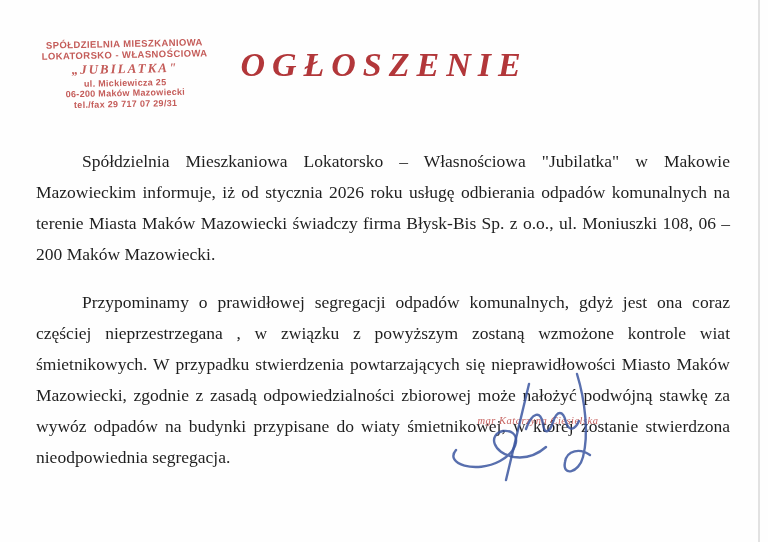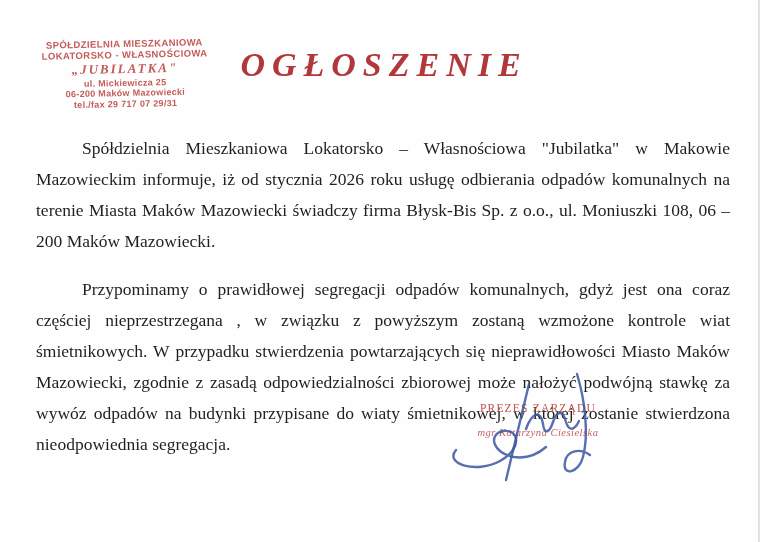--- a/index.html
+++ b/index.html
@@ -42,21 +42,21 @@
     font-style:italic;
   }
   
   .body-text{
     position:absolute;left:36px;right:38px;top:133px;
     color:#1f1f1f;
     font-size:17.5px;
     line-height:31px;
   }
   .body-text p{
-    margin:0 0 17px 0;
+    margin:13px 0 17px 0;
     text-align:justify;
     text-indent:46px;
   }
   
   .sig-block{
     position:absolute;left:452px;top:402px;width:172px;
     text-align:center;
     color:#c0504d;
   }
   .sig-role{
@@ -100,21 +100,20 @@
   </div>
 
   <div class="title">OGŁOSZENIE</div>
 
   <div class="body-text">
     <p>Spółdzielnia Mieszkaniowa Lokatorsko – Własnościowa "Jubilatka" w Makowie Mazowieckim informuje, iż od stycznia 2026 roku usługę odbierania odpadów komunalnych na terenie Miasta Maków Mazowiecki świadczy firma Błysk-Bis Sp. z o.o., ul. Moniuszki 108, 06 – 200 Maków Mazowiecki.</p>
     <p>Przypominamy o prawidłowej segregacji odpadów komunalnych, gdyż jest ona coraz częściej nieprzestrzegana , w związku z powyższym zostaną wzmożone kontrole wiat śmietnikowych. W przypadku stwierdzenia powtarzających się nieprawidłowości Miasto Maków Mazowiecki, zgodnie z zasadą odpowiedzialności zbiorowej może nałożyć podwójną stawkę za wywóz odpadów na budynki przypisane do wiaty śmietnikowej, w której zostanie stwierdzona nieodpowiednia segregacja.</p>
   </div>
 
   <div class="sig-block">
-    <div class="sig-role">PREZES ZARZĄDU</div>
     <div class="sig-name">mgr Katarzyna Ciesielska</div>
   </div>
 
   <svg class="sig-ink" viewBox="0 0 175 115" aria-hidden="true">
     <path d="M 8 78 C -4 92, 28 102, 52 89 C 74 77, 72 57, 55 59 C 40 62, 44 81, 66 85 C 80 87, 90 82, 98 75"></path>
     <path d="M 58 108 C 64 82, 74 42, 81 12"></path>
     <path d="M 78 57 C 84 40, 93 38, 95 52 C 96 62, 101 62, 105 50 C 109 38, 115 38, 118 50 C 121 60, 127 58, 131 49"></path>
     <path d="M 129 2 C 137 28, 141 62, 135 85 C 131 101, 114 105, 117 90 C 119 78, 132 76, 142 83"></path>
   </svg>
 

